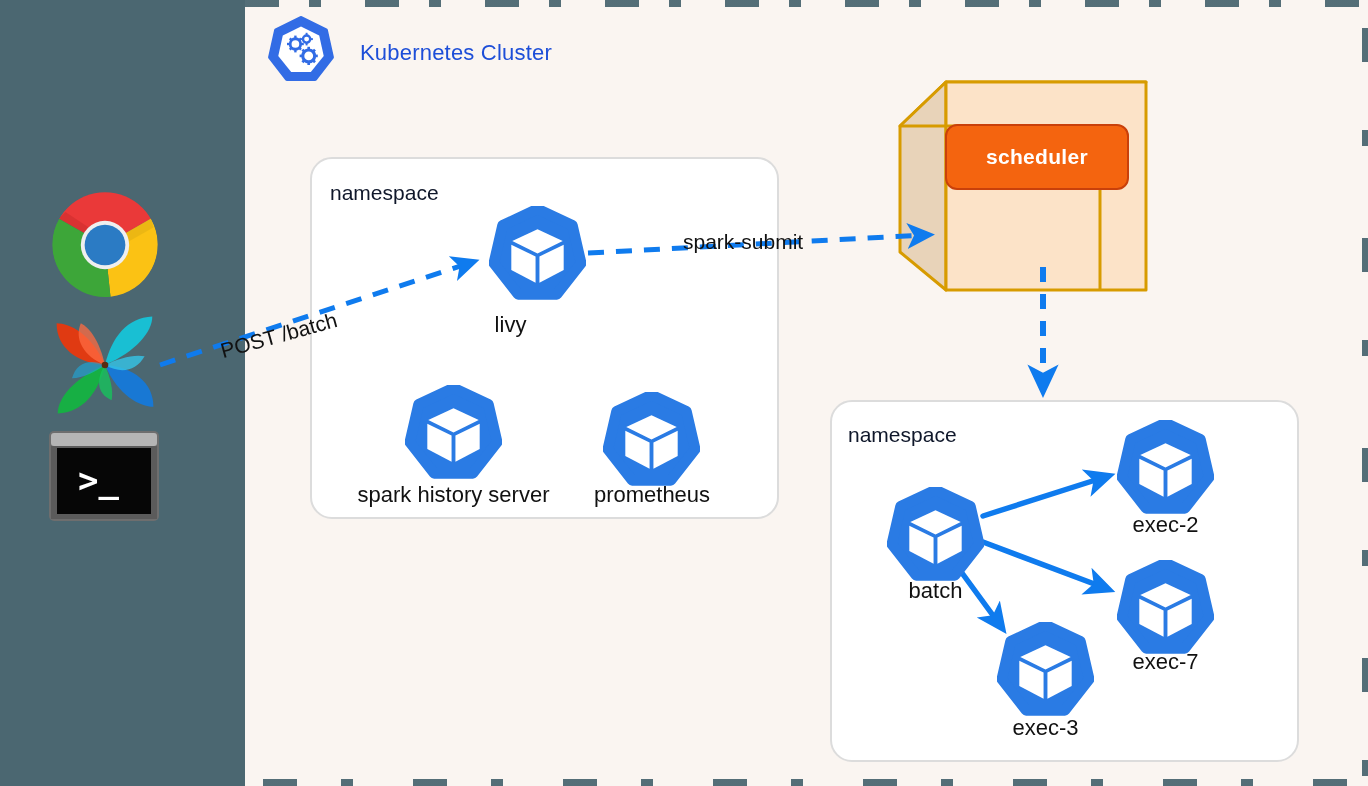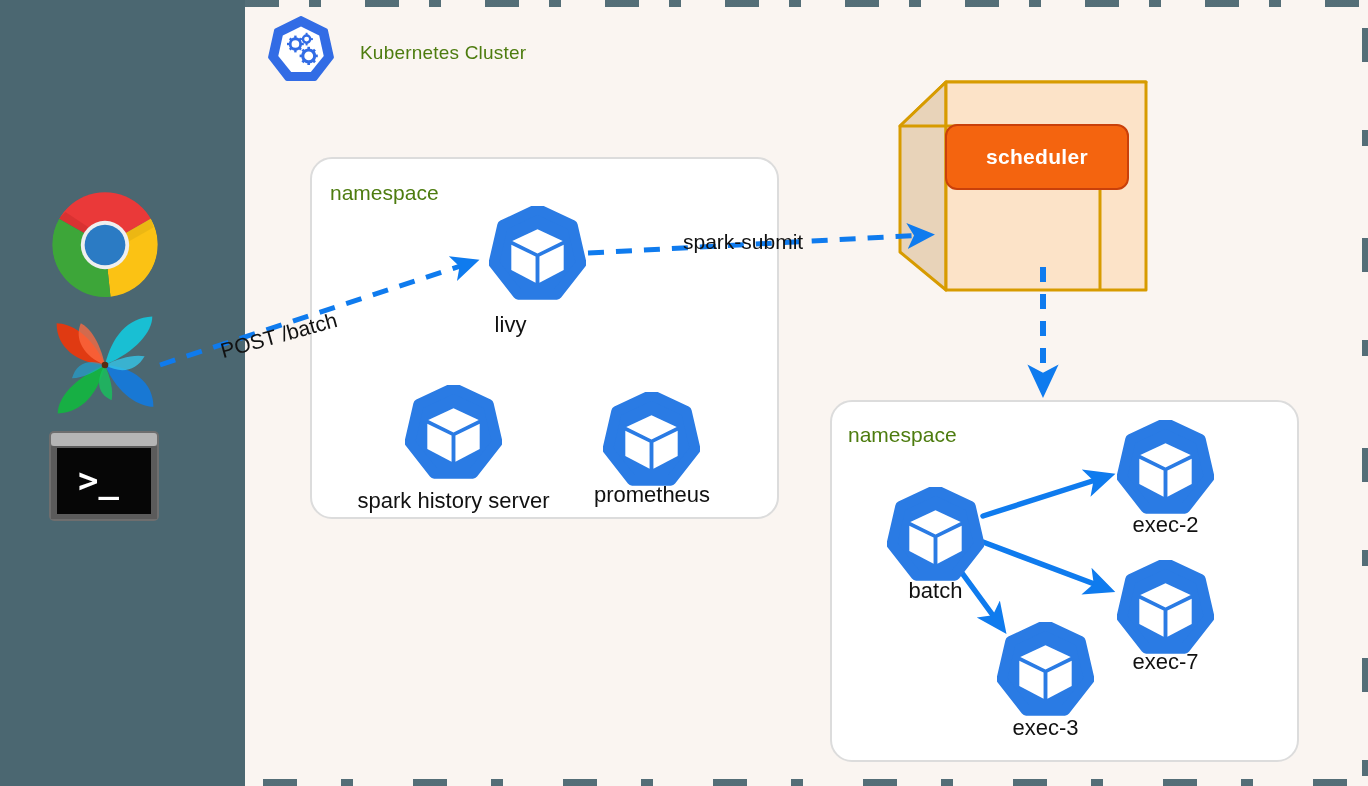--- a/index.html
+++ b/index.html
@@ -32,43 +32,43 @@
     background:repeating-linear-gradient(to right,
       transparent 0 18px, #4B6771 18px 52px, transparent 52px 96px, #4B6771 96px 108px, transparent 108px 150px);
     opacity:.95;}
   .edge-right{right:0;top:0;bottom:0;width:6px;
     background:repeating-linear-gradient(to bottom,
       transparent 0 28px, #4B6771 28px 62px, transparent 62px 130px, #4B6771 130px 146px, transparent 146px 210px);
     opacity:.95;}
 
   
   #cluster-title-row{position:absolute;left:266px;top:16px;display:flex;align-items:center;gap:24px;}
-  #cluster-title{font-size:19px;color:#4d7c0f;letter-spacing:.2px;white-space:nowrap;}
+  #cluster-title{font-size:22px;color:#1d4ed8;letter-spacing:.2px;white-space:nowrap;}
 
   
   .namespace{
     position:absolute;background:#ffffff;
     border:2px solid #DCDCDC;border-radius:22px;
   }
   .ns-label{
-    position:absolute;font-size:21px;color:#4d7c0f;white-space:nowrap;
+    position:absolute;font-size:21px;color:#0f172a;white-space:nowrap;
   }
   #ns-left{left:310px;top:157px;width:465px;height:358px;}
   #ns-left-label{left:330px;top:181px;}
   #ns-right{left:830px;top:400px;width:465px;height:358px;}
   #ns-right-label{left:848px;top:423px;}
 
   
   .pod{position:absolute;}
   .pod-label{position:absolute;font-size:22px;color:#111;white-space:nowrap;text-align:center;}
 
   #pod-livy{left:489px;top:206px;width:97px;height:100px;}
   #label-livy{left:462px;top:312px;width:97px;}
   #pod-shs{left:405px;top:385px;width:97px;height:100px;}
-  #label-shs{left:345px;top:482px;width:217px;margin-top:6px;}
+  #label-shs{left:345px;top:482px;width:217px;}
   #pod-prom{left:603px;top:392px;width:97px;height:100px;}
   #label-prom{left:583px;top:482px;width:138px;}
 
   #pod-driver{left:887px;top:487px;width:97px;height:100px;}
   #label-driver{left:887px;top:578px;width:97px;}
   #pod-exec1{left:1117px;top:420px;width:97px;height:100px;}
   #label-exec1{left:1117px;top:512px;width:97px;}
   #pod-exec2{left:1117px;top:560px;width:97px;height:100px;}
   #label-exec2{left:1117px;top:649px;width:97px;}
   #pod-exec3{left:997px;top:622px;width:97px;height:100px;}

